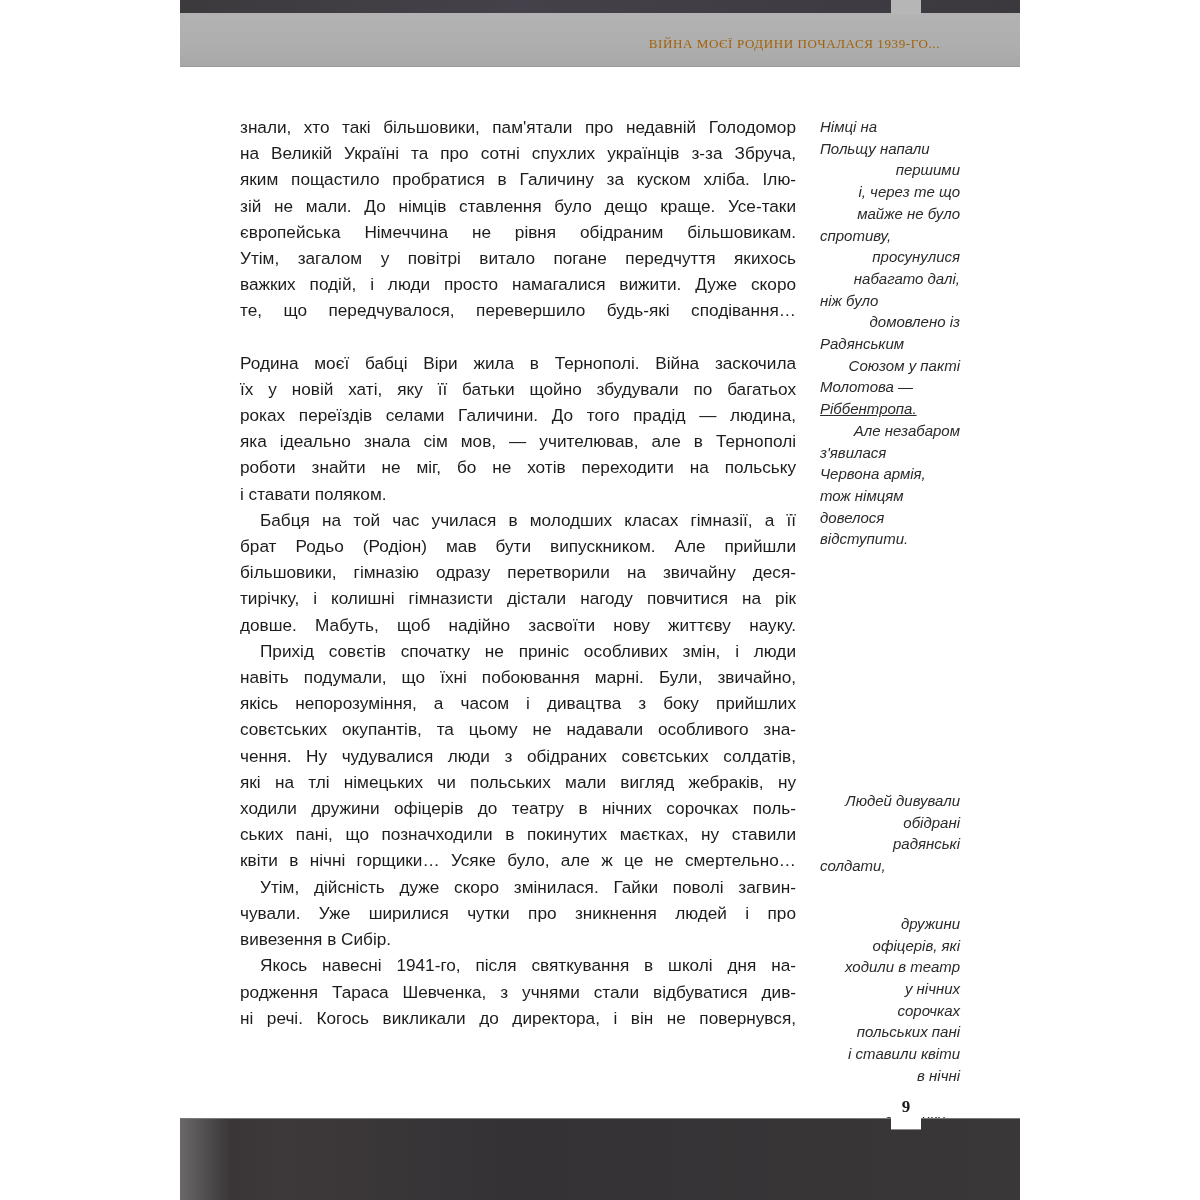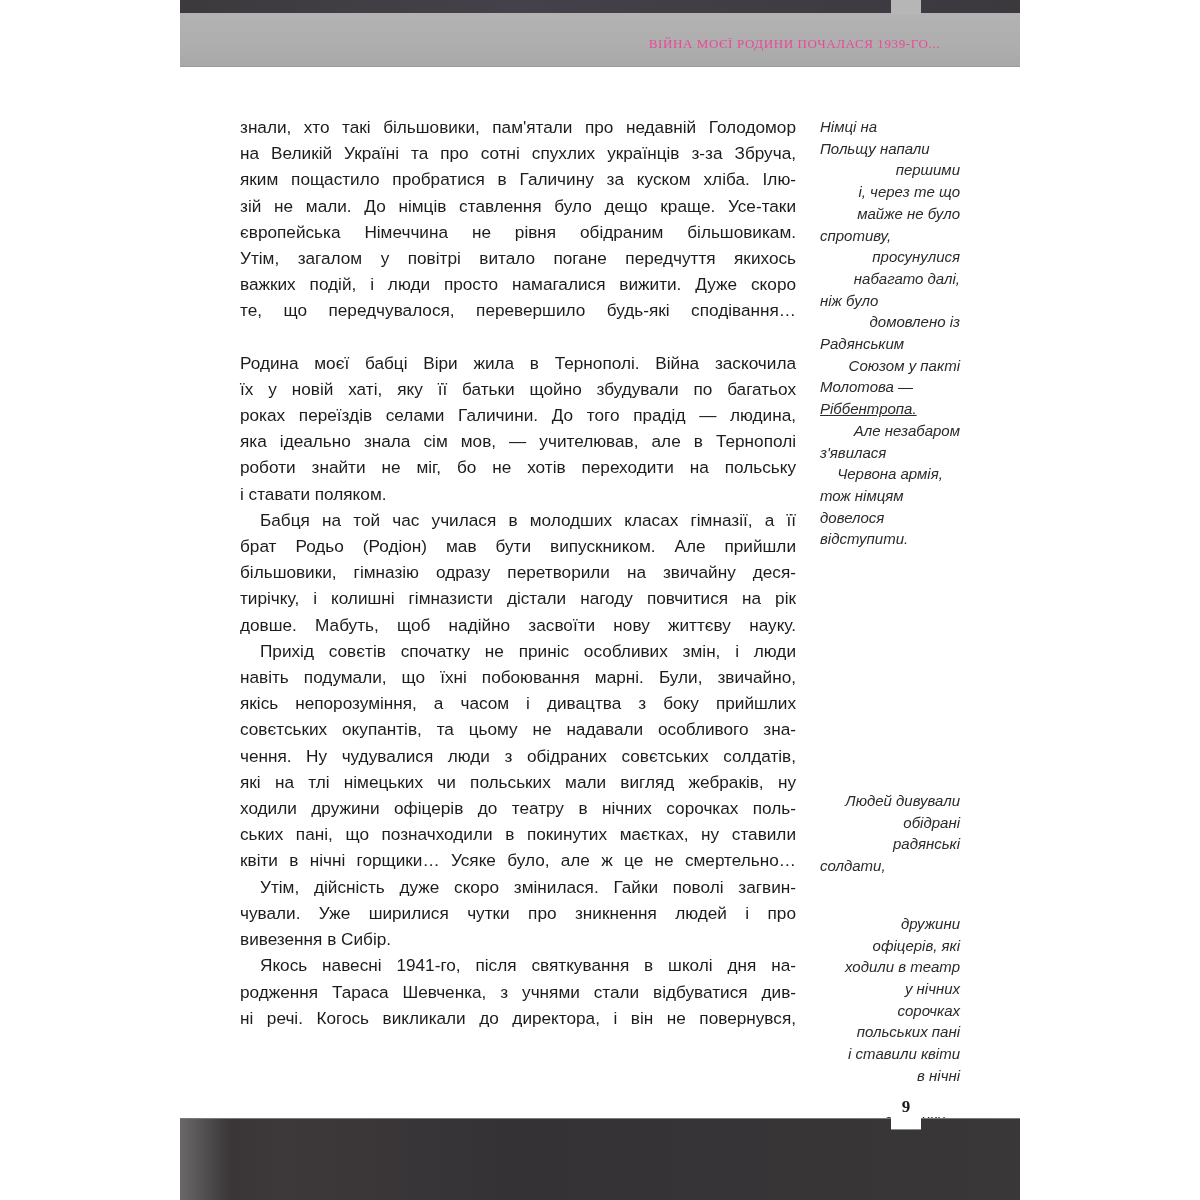--- a/index.html
+++ b/index.html
@@ -43,21 +43,21 @@
       width: 30px; height: 15px;
       background: #b6b6b6;
     }
     .running-head {
       position: absolute;
       right: 80px;
       top: 36px;
       font-family: "Liberation Serif", "DejaVu Serif", serif;
       font-size: 13px;
       letter-spacing: 0.6px;
-      color: #ec4899;
+      color: #a16207;
       text-transform: uppercase;
       white-space: nowrap;
     }
     
     .main-col {
       position: absolute;
       left: 60px;
       top: 114px;
       width: 556px;
       font-family: "Liberation Sans", "DejaVu Sans", sans-serif;
@@ -199,21 +199,21 @@
     <span class="ln" style="text-align:right;">просунулися</span>
     <span class="ln" style="text-align:right;">набагато далі,</span>
     <span class="ln" style="text-align:left;">ніж було</span>
     <span class="ln" style="text-align:right;">домовлено із</span>
     <span class="ln" style="text-align:left;">Радянським</span>
     <span class="ln" style="text-align:right;">Союзом у пакті</span>
     <span class="ln" style="text-align:left;">Молотова —</span>
     <span class="ln" style="text-align:left;text-decoration:underline;">Ріббентропа.</span>
     <span class="ln" style="text-align:right;">Але незабаром</span>
     <span class="ln" style="text-align:left;">з'явилася</span>
-    <span class="ln" style="text-align:center;">Червона армія,</span>
+    <span class="ln" style="text-align:left;">Червона армія,</span>
     <span class="ln" style="text-align:left;">тож німцям</span>
     <span class="ln" style="text-align:left;">довелося</span>
     <span class="ln" style="text-align:left;">відступити.</span>
   </div>
 
   <div class="side-note right-aligned" style="top:790px;">
     <span class="ln" style="text-align:right;">Людей дивували</span>
     <span class="ln" style="text-align:right;">обідрані</span>
     <span class="ln" style="text-align:right;">радянські</span>
     <span class="ln" style="text-align:left;">солдати,</span>

